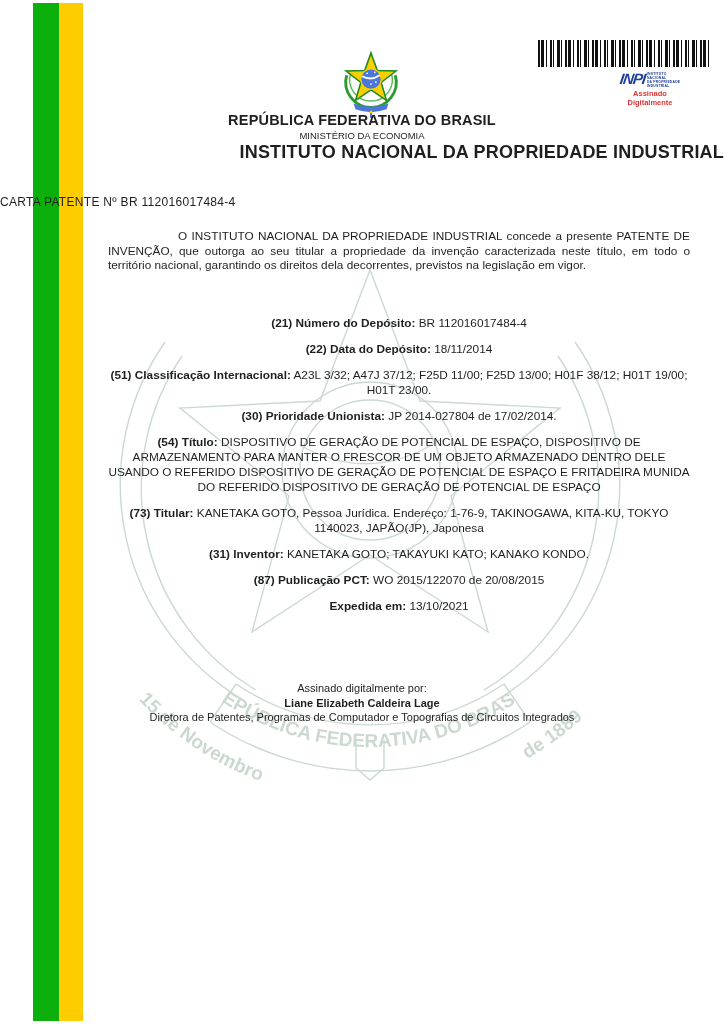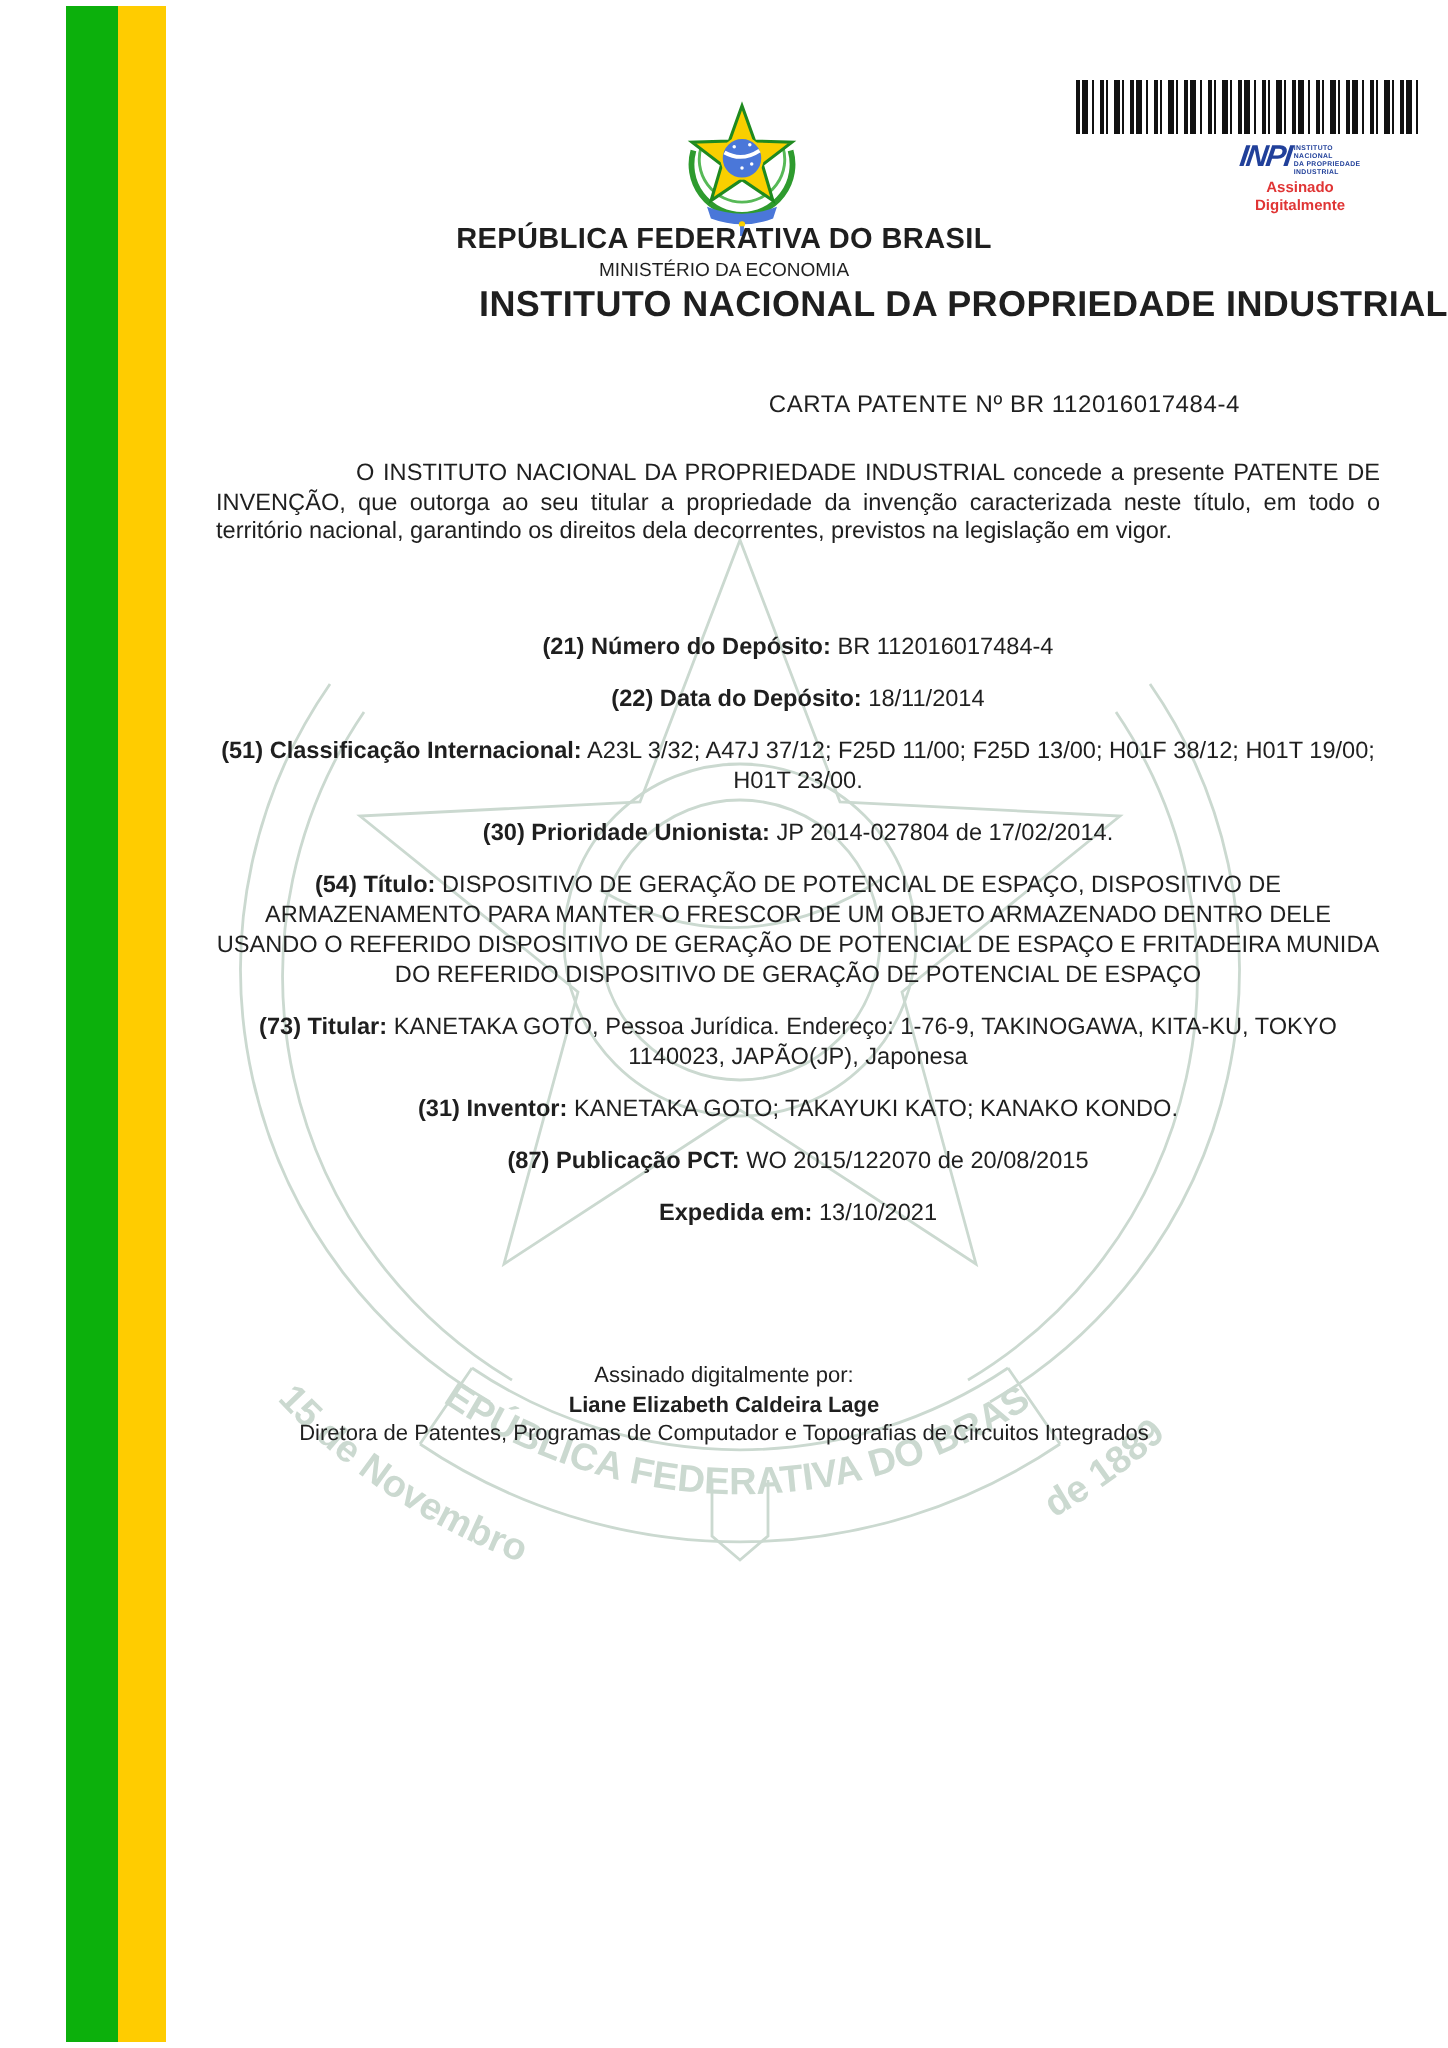--- a/index.html
+++ b/index.html
@@ -46,21 +46,21 @@
   .inpi{position:absolute;left:608px;top:72px;width:84px;}
   .inpi .mark{display:flex;align-items:flex-start;justify-content:center;gap:2px;}
   .inpi .word{font-style:italic;font-weight:900;font-size:15px;line-height:13px;
     color:var(--inpi-blue);letter-spacing:-1px;transform:skewX(-8deg);}
   .inpi .cap{display:flex;flex-direction:column;font-size:3.4px;line-height:4px;
     font-weight:bold;color:var(--inpi-blue);letter-spacing:.2px;}
   .inpi .stamp{margin-top:2px;text-align:center;color:var(--stamp-red);
     font-weight:bold;font-size:7.5px;line-height:8.5px;}
 
   
-  .doc-title{position:absolute;left:0;top:195px;width:620px;text-align:right;
+  .doc-title{position:absolute;left:0;top:195px;width:620px;text-align:left;
     font-size:12px;letter-spacing:.3px;}
   .grant{position:absolute;left:108px;top:229px;width:582px;font-size:11.8px;
     line-height:14.5px;text-align:justify;text-indent:70px;}
   .fields{position:absolute;left:108px;top:316px;width:582px;}
   .fields p{margin:0 0 11px 0;font-size:11.8px;line-height:15px;text-align:center;}
   .fields .lbl{font-weight:bold;}
   .sig{position:absolute;left:0;top:681px;width:724px;text-align:center;
     font-size:11px;line-height:14.5px;}
   .sig .name{font-weight:bold;}
 </style>

